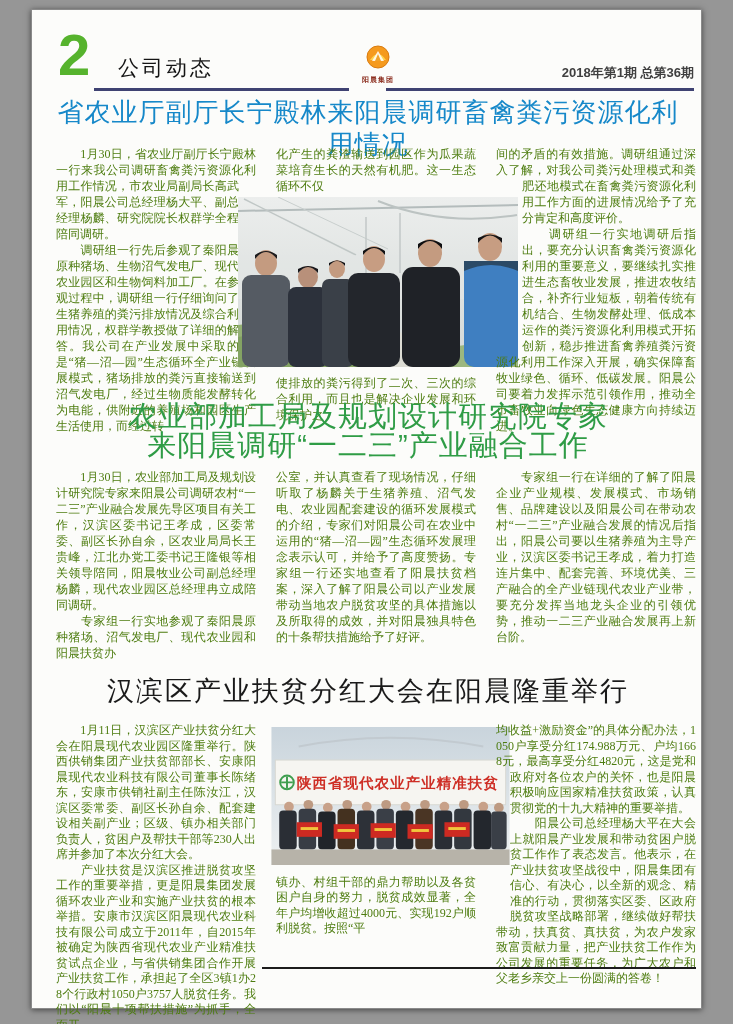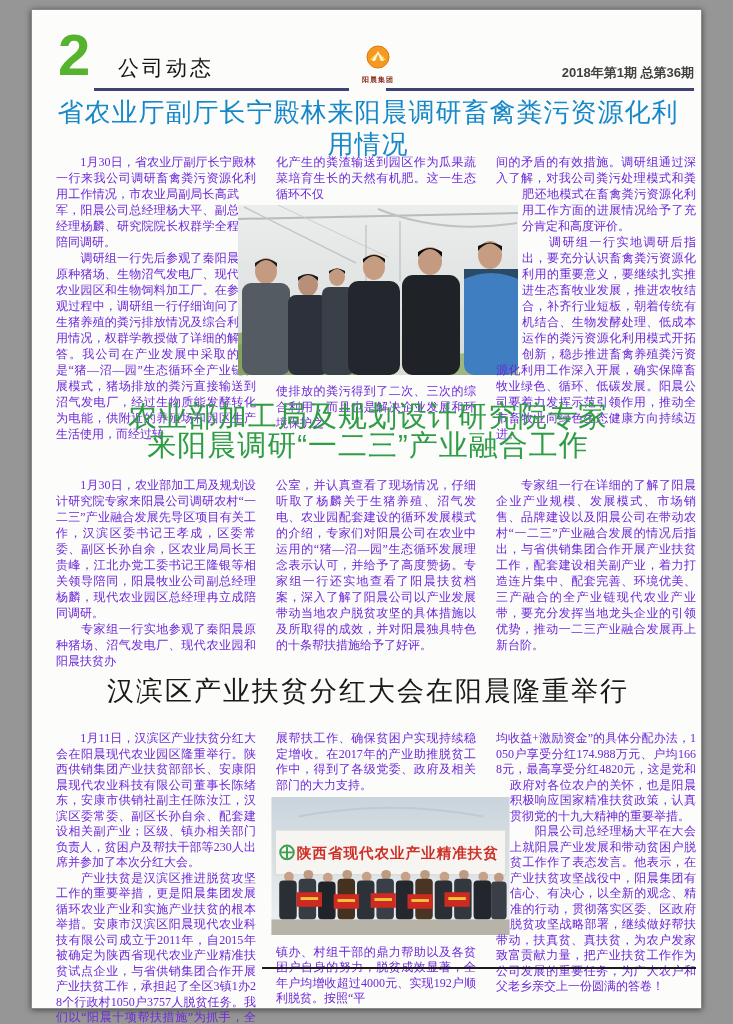--- a/index.html
+++ b/index.html
@@ -20,22 +20,22 @@
   .logo{left:317px;top:34px;width:58px;text-align:center;}
   .logo .txt{font-family:"Liberation Sans",sans-serif;font-size:7px;font-weight:bold;
              color:#8b2d1e;letter-spacing:1px;margin-top:1px;}
   
   .hline{left:16px;width:640px;text-align:center;font-family:"Liberation Sans",sans-serif;
          font-weight:normal;}
   .h1{top:86px;font-size:26px;line-height:32px;color:#1688c9;letter-spacing:1px;}
   .h2{top:392px;font-size:29px;line-height:29px;color:#2f9c46;letter-spacing:1px;}
   .h3{top:662px;font-size:27px;line-height:38px;color:#1a1a1a;letter-spacing:2px;}
   
-  .col{position:absolute;width:200px;font-size:12px;line-height:16px;color:#6d28d9;
-       text-align:justify;word-break:break-all;margin-top:8px;}
+  .col{position:absolute;width:200px;font-size:12px;line-height:16px;color:#4d7c0f;
+       text-align:justify;word-break:break-all;}
   .col p{margin:0;}
   .a1c1{left:24px;top:136px;} .a1c2{left:244px;top:136px;} .a1c3{left:464px;top:136px;}
   .a2c1{left:24px;top:459px;} .a2c2{left:244px;top:459px;font-family:Liberation Serif, serif;} .a2c3{left:464px;top:459px;}
   .a3{line-height:15.5px;}
   .a3c1{left:24px;top:713px;} .a3c2{left:244px;top:713px;} .a3c3{left:464px;top:713px;}
   
   .fR0{float:right;width:0;height:33px;} .fR1{float:right;clear:right;width:17px;height:172px;}
   .fL0{float:left;width:0;height:33px;}  .fL1{float:left;clear:left;width:26px;height:172px;}
   .fL30{float:left;width:0;height:50px;} .fL31{float:left;clear:left;width:14px;height:146px;}
   .ph1{width:280px;height:170px;margin:3px 0 4px -38px;}
@@ -131,32 +131,31 @@
     </div>
 
     <div class="col a2c1">
       <p>　　1月30日，农业部加工局及规划设计研究院专家来阳晨公司调研农村“一二三”产业融合发展先导区项目有关工作，汉滨区委书记王孝成，区委常委、副区长孙自余，区农业局局长王贵峰，江北办党工委书记王隆银等相关领导陪同，阳晨牧业公司副总经理杨麟，现代农业园区总经理冉立成陪同调研。</p>
       <p>　　专家组一行实地参观了秦阳晨原种猪场、沼气发电厂、现代农业园和阳晨扶贫办</p>
     </div>
     <div class="col a2c2">
       <p>公室，并认真查看了现场情况，仔细听取了杨麟关于生猪养殖、沼气发电、农业园配套建设的循环发展模式的介绍，专家们对阳晨公司在农业中运用的“猪—沼—园”生态循环发展理念表示认可，并给予了高度赞扬。专家组一行还实地查看了阳晨扶贫档案，深入了解了阳晨公司以产业发展带动当地农户脱贫攻坚的具体措施以及所取得的成效，并对阳晨独具特色的十条帮扶措施给予了好评。</p>
     </div>
     <div class="col a2c3">
-      <p>　　专家组一行在详细的了解了阳晨企业产业规模、发展模式、市场销售、品牌建设以及阳晨公司在带动农村“一二三”产业融合发展的情况后指出，与省供销集团合作开展产业扶贫工作，配套建设相关副产业，着力打造连片集中、配套完善、环境优美、三产融合的全产业链现代农业产业带，要充分发挥当地龙头企业的引领优势，推动一二三产业融合发展再上新台阶。</p>
+      <p>　　专家组一行在详细的了解了阳晨企业产业规模、发展模式、市场销售、品牌建设以及阳晨公司在带动农村“一二三”产业融合发展的情况后指出，阳晨公司要以生猪养殖为主导产业，汉滨区委书记王孝成，着力打造连片集中、配套完善、环境优美、三产融合的全产业链现代农业产业带，要充分发挥当地龙头企业的引领优势，推动一二三产业融合发展再上新台阶。</p>
     </div>
 
     <div class="abs hline h3">汉滨区产业扶贫分红大会在阳晨隆重举行</div>
 
     <div class="col a3 a3c1">
       <p>　　1月11日，汉滨区产业扶贫分红大会在阳晨现代农业园区隆重举行。陕西供销集团产业扶贫部部长、安康阳晨现代农业科技有限公司董事长陈绪东，安康市供销社副主任陈汝江，汉滨区委常委、副区长孙自余、配套建设相关副产业；区级、镇办相关部门负责人，贫困户及帮扶干部等230人出席并参加了本次分红大会。</p>
       <p>　　产业扶贫是汉滨区推进脱贫攻坚工作的重要举措，更是阳晨集团发展循环农业产业和实施产业扶贫的根本举措。安康市汉滨区阳晨现代农业科技有限公司成立于2011年，自2015年被确定为陕西省现代农业产业精准扶贫试点企业，与省供销集团合作开展产业扶贫工作，承担起了全区3镇1办28个行政村1050户3757人脱贫任务。我们以“阳晨十项帮扶措施”为抓手，全面开</p>
     </div>
 
     <div class="col a3 a3c2">
-      <p>展帮扶工作、确保贫困户实现持续稳定增收。在2017年的产业助推脱贫工作中，得到了各级党委、政府及相关部门的大力支持。</p>
       <svg class="ph2" viewBox="0 0 245 142">
         <defs>
           <linearGradient id="g2" x1="0" y1="0" x2="0" y2="1">
             <stop offset="0" stop-color="#c9d4dc"></stop>
               <stop offset="1" stop-color="#eef1f2"></stop>
           </linearGradient>
         </defs>
         <rect width="245" height="142" fill="url(#g2)"></rect>
         <path d="M28 20 Q122 2 218 20" stroke="#c2cad0" stroke-width="2" fill="none"></path>
         <rect x="4" y="34" width="237" height="46" fill="#f6f5f1" stroke="#d8d8d2"></rect>

